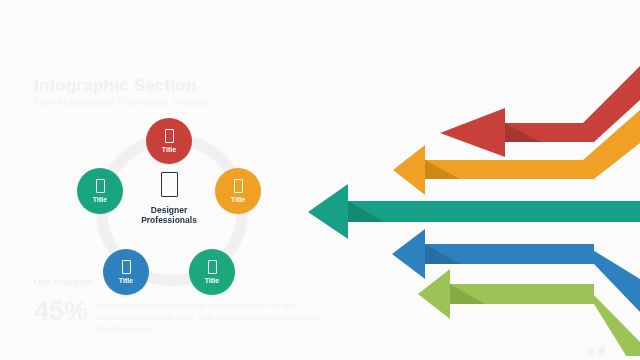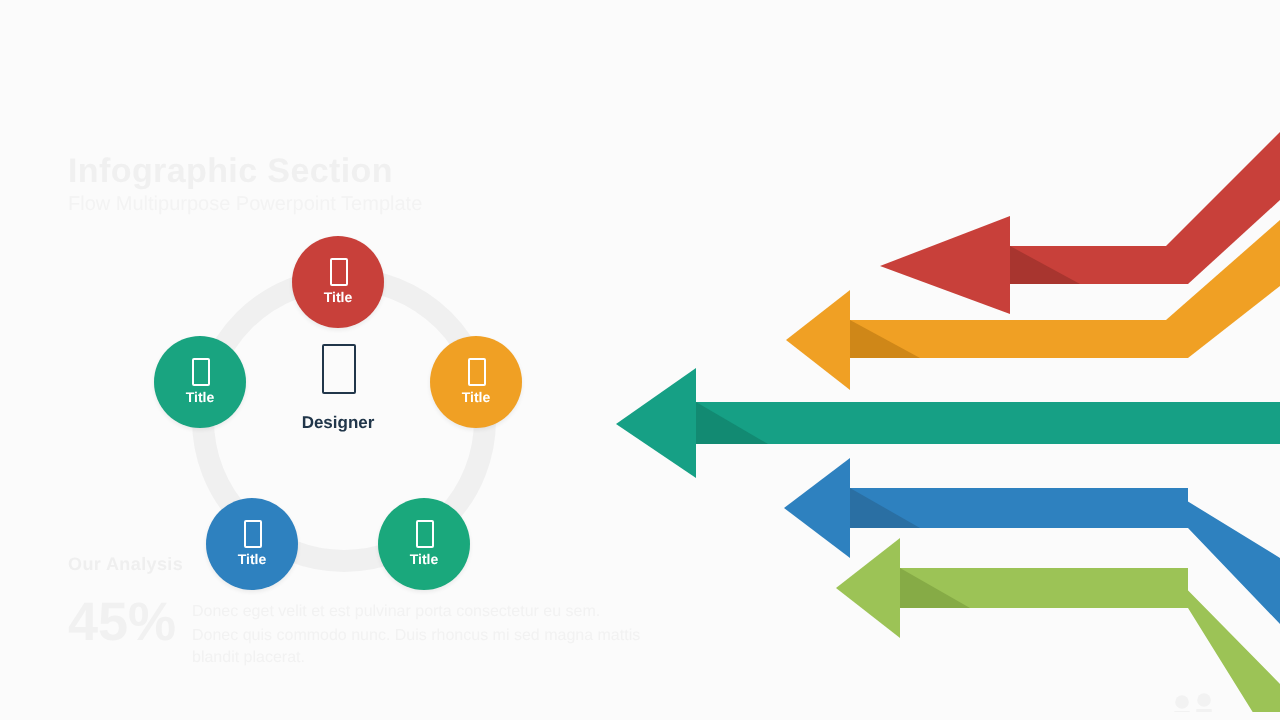--- a/index.html
+++ b/index.html
@@ -163,20 +163,21 @@
     </div>
 
     <div class="node n-left" style="background: rgb(25, 164, 128);">
       <span class="glyph"></span>
       <span class="nlabel">Title</span>
     </div>
 
     <div id="center-node">
       <div class="c-glyph"></div>
       <div class="c-line">Designer</div>
+      <div class="c-line">Professionals</div>
     </div>
   </div>
 
   <div id="analysis">
     <div class="a-head">Our Analysis</div>
     <div class="a-row">
       <div class="a-pct">45%</div>
       <div class="a-body">Donec eget velit et est pulvinar porta consectetur eu sem. Donec quis commodo nunc. Duis rhoncus mi sed magna mattis blandit placerat.</div>
     </div>
   </div>

